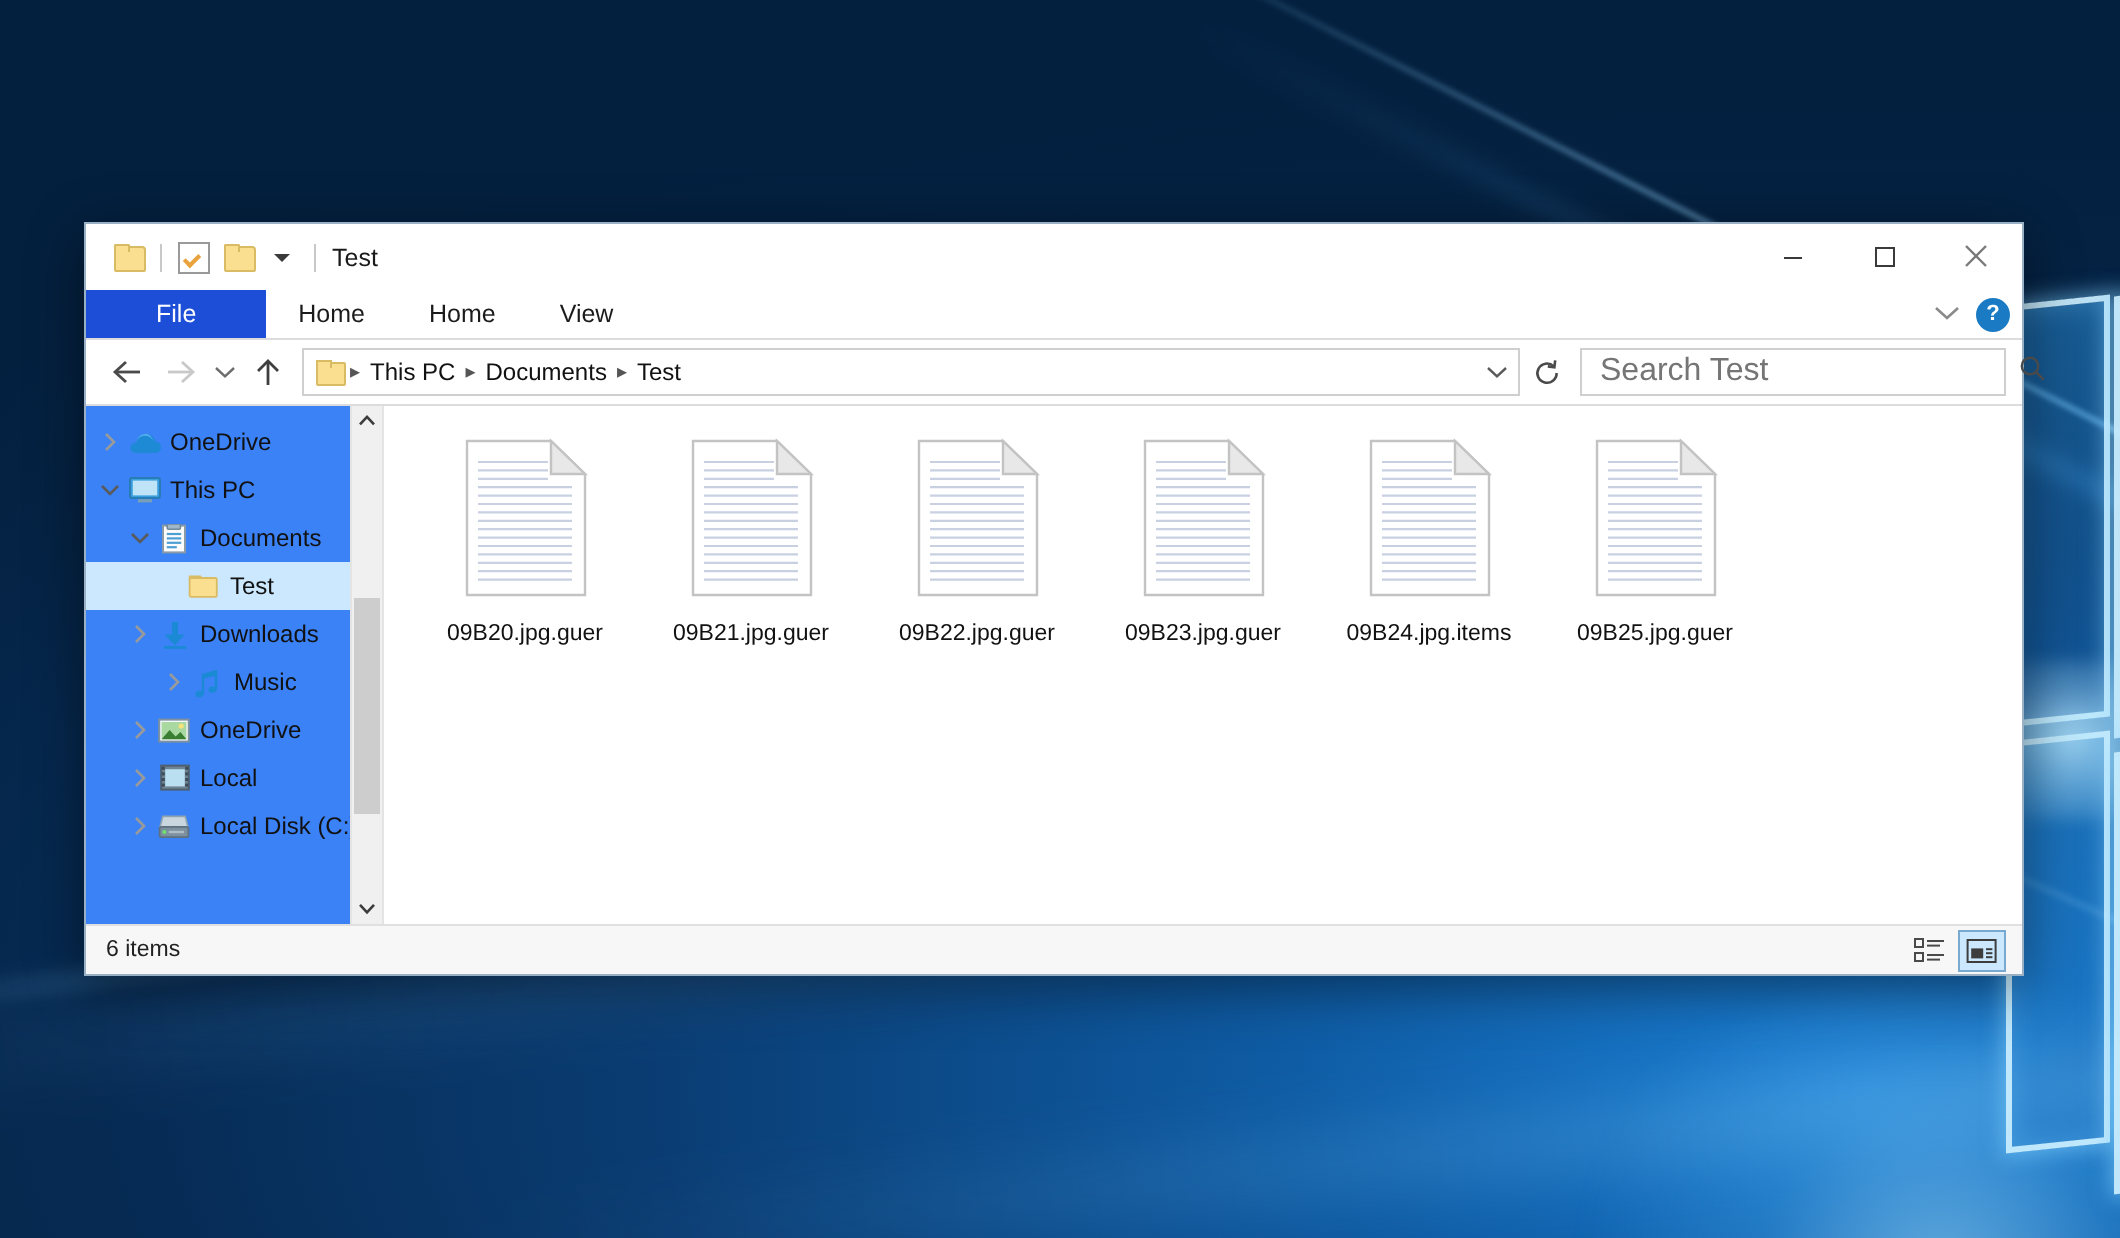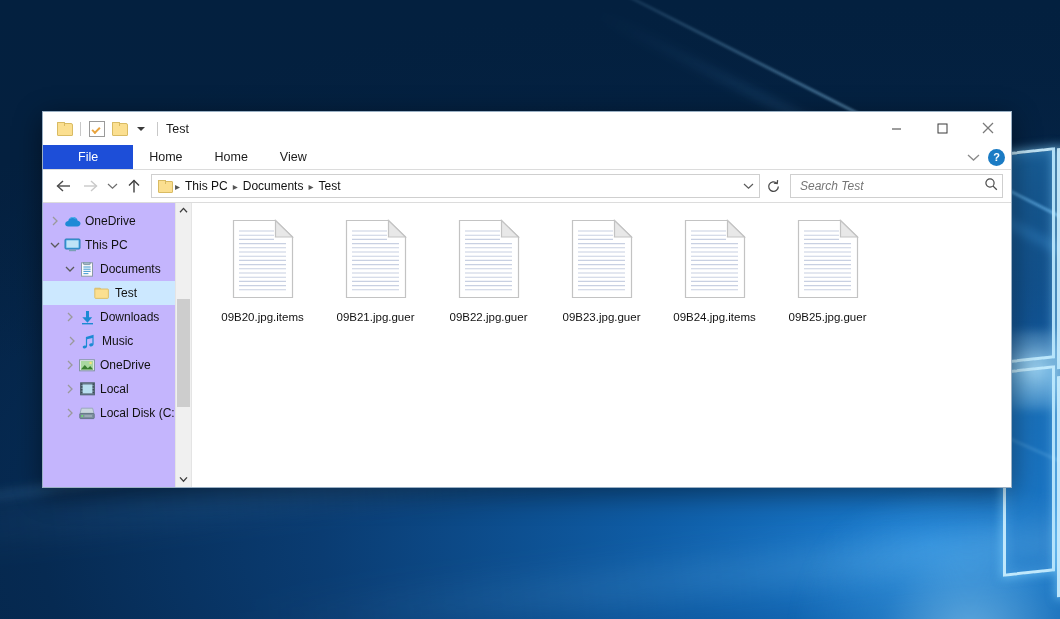--- a/index.html
+++ b/index.html
@@ -106,26 +106,26 @@
   .crumbfolder::before{content:"";position:absolute;left:0;top:1px;width:13px;height:10px;
     background:#fbdf90;border:1px solid #d9bb63;border-radius:1px;}
   .crumbfolder::after{content:"";position:absolute;left:0;top:0;width:6px;height:3px;
     background:#fbdf90;border:1px solid #d9bb63;border-bottom:none;}
   .crumb{font-size:12px;color:#111;padding:0 4px;}
   .crumbsep{color:#555;font-size:10px;padding:0 1px;}
   .addr-drop{width:18px;height:20px;display:flex;align-items:center;justify-content:center;}
   .refresh{width:22px;height:22px;display:flex;align-items:center;justify-content:center;margin-left:2px;}
   .searchbox{width:200px;height:22px;border:1px solid #cfcfcf;background:#fff;display:flex;
     align-items:center;padding:0 4px 0 7px;margin-left:6px;}
-  .searchbox input{border:0;outline:0;flex:1;font-size:12px;color:#6b6b6b;
-    font-family:"Liberation Sans", sans-serif;background:transparent;font-style:italic;}
+  .searchbox input{border:0;outline:0;flex:1;font-size:16px;color:#6b6b6b;
+    font-family:"Liberation Sans", sans-serif;background:transparent;}
 
   
   .body{flex:1;display:flex;min-height:0;border-top:1px solid #dcdcdc;}
-  .navpane{width:148px;background:#c4b5fd;position:relative;display:flex;}
+  .navpane{width:148px;background:#3b82f6;position:relative;display:flex;}
   .navlist{flex:1;padding-top:6px;overflow:hidden;}
   .navitem{height:24px;display:flex;align-items:center;font-size:12px;color:#111;padding-right:4px;
     white-space:nowrap;}
   .navitem.selected{background:#cce8ff;}
   .chev{width:16px;display:flex;align-items:center;justify-content:center;flex:0 0 16px;}
   .nv-ico{width:18px;display:flex;align-items:center;justify-content:center;flex:0 0 18px;margin-right:4px;}
   .nv-label{font-size:12px;}
 
   .vscroll{width:15px;background:#f0f0f0;border-left:1px solid #e4e4e4;position:relative;}
   .vs-arrow{height:15px;display:flex;align-items:center;justify-content:center;}
@@ -357,21 +357,21 @@
             <span class="nv-ico">
               <span style="display: inline-flex; align-items: center;">
                 <svg width="15" height="15" viewBox="0 0 15 15">
                   <path d="M6 1h3v6.2h3.2L7.5 12.8 2.3 7.2H6z" fill="#1b8ad4"></path>
                   <rect x="2" y="13" width="11" height="1.4" fill="#1b8ad4"></rect>
                 </svg>
               </span>
             </span>
             <span class="nv-label">Downloads</span>
           </div>
-          <div class="navitem" style="padding-left: 21px;">
+          <div class="navitem" style="padding-left: 36px;">
             <span class="chev">
               <svg width="8" height="10" viewBox="0 0 8 10">
                 <polyline points="2,1 6,5 2,9" fill="none" stroke="#9a9a9a" stroke-width="1.3"></polyline>
               </svg>
             </span>
             <span class="nv-ico">
               <span style="display: inline-flex; align-items: center;">
                 <svg width="14" height="15" viewBox="0 0 14 15">
                   <path d="M11.6 0.8v9.1c0 1.5-1.2 2.5-2.6 2.5-1 0-1.8-.6-1.8-1.5s.9-1.7 2-1.7c.5 0 .9.1 1.2.3V4L5.1 5.3v6.8c0 1.5-1.2 2.5-2.6 2.5-1 0-1.8-.6-1.8-1.5s.9-1.7 2-1.7c.5 0 .9.1 1.2.3V3.1z" fill="#1b8ad4"></path>
                 </svg>
@@ -472,21 +472,21 @@
                 <line x1="7" y1="37.2" x2="54" y2="37.2" stroke="#c8d0e2" stroke-width="1.1"></line>
                 <line x1="7" y1="41.4" x2="54" y2="41.4" stroke="#c8d0e2" stroke-width="1.1"></line>
                 <line x1="7" y1="45.6" x2="54" y2="45.6" stroke="#c8d0e2" stroke-width="1.1"></line>
                 <line x1="7" y1="49.8" x2="54" y2="49.8" stroke="#c8d0e2" stroke-width="1.1"></line>
                 <line x1="7" y1="54.0" x2="54" y2="54.0" stroke="#c8d0e2" stroke-width="1.1"></line>
                 <line x1="7" y1="58.2" x2="54" y2="58.2" stroke="#c8d0e2" stroke-width="1.1"></line>
                 <line x1="7" y1="62.4" x2="54" y2="62.4" stroke="#c8d0e2" stroke-width="1.1"></line>
                 <line x1="7" y1="66.6" x2="54" y2="66.6" stroke="#c8d0e2" stroke-width="1.1"></line>
                 <line x1="7" y1="70.8" x2="54" y2="70.8" stroke="#c8d0e2" stroke-width="1.1"></line>
               </svg></div>
-            <div class="fname">09B20.jpg.items</div>
+            <div class="fname">09B20.jpg.guer</div>
           </div>
           <div class="fileitem">
             <div class="thumb"><svg width="62" height="80" viewBox="0 0 62 80">
                 <path d="M1.5 1.5h42l17 16.5v60.5h-59z" fill="#ffffff" stroke="#c3c3c3" stroke-width="1.2"></path>
                 <path d="M43.5 1.5l17 16.5h-17z" fill="#e8e8e8" stroke="#c3c3c3" stroke-width="1.2"></path>
                 <line x1="7" y1="12.0" x2="42" y2="12.0" stroke="#c8d0e2" stroke-width="1.1"></line>
                 <line x1="7" y1="16.2" x2="42" y2="16.2" stroke="#c8d0e2" stroke-width="1.1"></line>
                 <line x1="7" y1="20.4" x2="42" y2="20.4" stroke="#c8d0e2" stroke-width="1.1"></line>
                 <line x1="7" y1="24.6" x2="54" y2="24.6" stroke="#c8d0e2" stroke-width="1.1"></line>
                 <line x1="7" y1="28.8" x2="54" y2="28.8" stroke="#c8d0e2" stroke-width="1.1"></line>
@@ -588,13 +588,37 @@
                 <line x1="7" y1="62.4" x2="54" y2="62.4" stroke="#c8d0e2" stroke-width="1.1"></line>
                 <line x1="7" y1="66.6" x2="54" y2="66.6" stroke="#c8d0e2" stroke-width="1.1"></line>
                 <line x1="7" y1="70.8" x2="54" y2="70.8" stroke="#c8d0e2" stroke-width="1.1"></line>
               </svg></div>
             <div class="fname">09B25.jpg.guer</div>
           </div>
         </div>
     </div>
   </div>
 
+  <div class="statusbar">
+    <span class="status-text">6 items</span>
+    <div class="viewbtns">
+      <div class="vbtn">
+        <svg width="16" height="13" viewBox="0 0 16 13">
+          <rect x="0.5" y="0.5" width="4" height="4" fill="none" stroke="#4a4a4a" stroke-width="1"></rect>
+          <rect x="0.5" y="7.5" width="4" height="4" fill="none" stroke="#4a4a4a" stroke-width="1"></rect>
+          <line x1="6.5" y1="1.5" x2="15" y2="1.5" stroke="#4a4a4a" stroke-width="1"></line>
+          <line x1="6.5" y1="3.8" x2="13" y2="3.8" stroke="#4a4a4a" stroke-width="1"></line>
+          <line x1="6.5" y1="8.5" x2="15" y2="8.5" stroke="#4a4a4a" stroke-width="1"></line>
+          <line x1="6.5" y1="10.8" x2="13" y2="10.8" stroke="#4a4a4a" stroke-width="1"></line>
+        </svg>
+      </div>
+      <div class="vbtn active">
+        <svg width="16" height="13" viewBox="0 0 16 13">
+          <rect x="0.8" y="1" width="14" height="11" fill="none" stroke="#3d3d3d" stroke-width="1"></rect>
+          <rect x="2.6" y="5.2" width="6" height="5" fill="#3d3d3d"></rect>
+          <line x1="10" y1="5.6" x2="13.2" y2="5.6" stroke="#3d3d3d" stroke-width="1"></line>
+          <line x1="10" y1="7.6" x2="13.2" y2="7.6" stroke="#3d3d3d" stroke-width="1"></line>
+          <line x1="10" y1="9.6" x2="13.2" y2="9.6" stroke="#3d3d3d" stroke-width="1"></line>
+        </svg>
+      </div>
+    </div>
+  </div>
 </div>
 
 </body></html>

